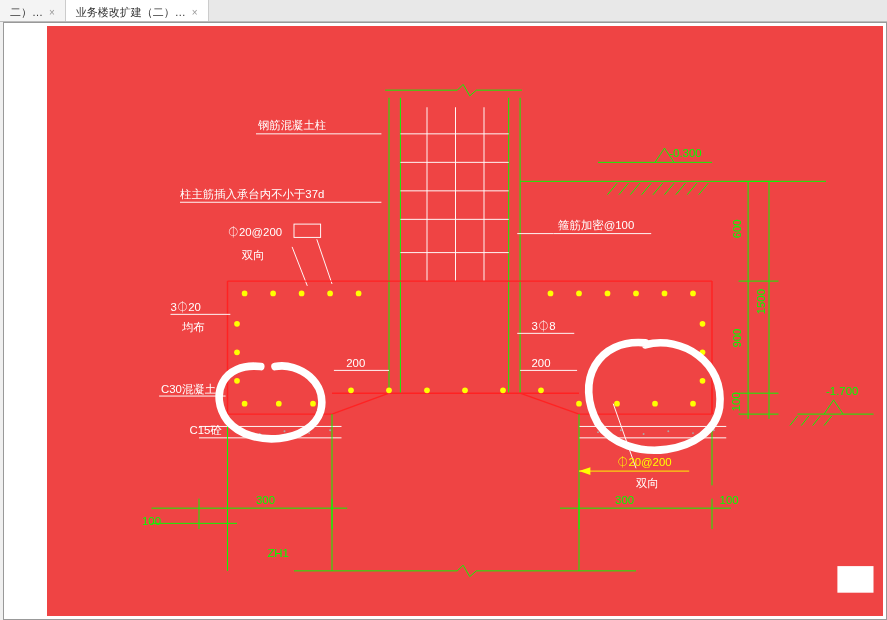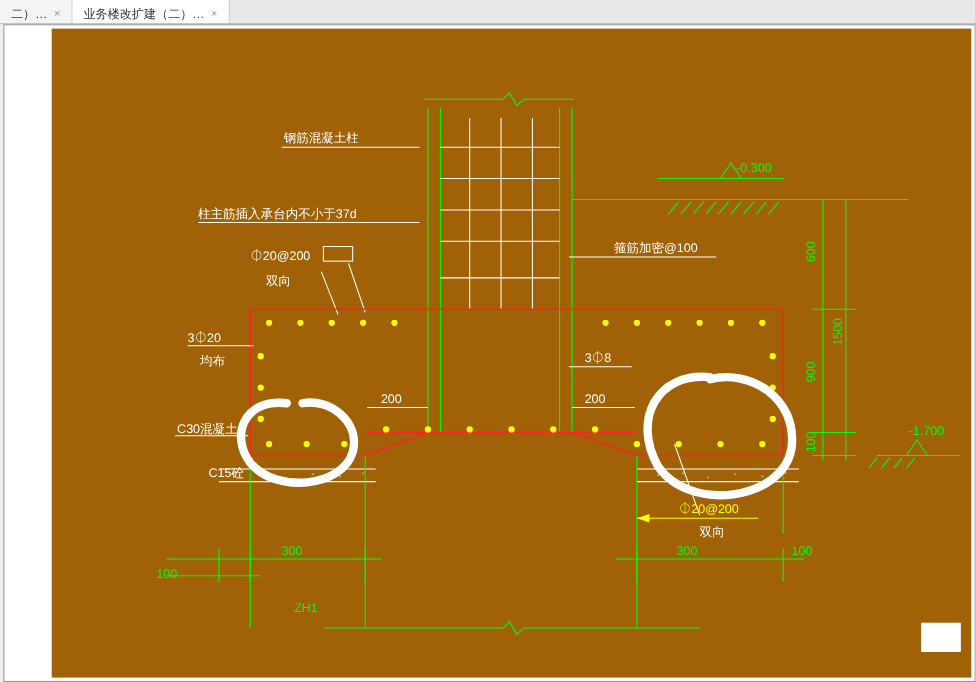--- a/index.html
+++ b/index.html
@@ -41,21 +41,21 @@
     top: 22px;
     left: 3px;
     right: 0;
     bottom: 0;
     background: #fff;
     border: 1px solid #999;
   }
   .canvas {
     position: absolute;
     inset: 3px;
-    background: #a16207;
+    background: #ef4444;
     margin-left: 40px;
   }
   svg { width: 100%; height: 100%; display: block; }
   .dim { stroke: #00ff00; stroke-width: 1; fill: none; }
   .dim-text { fill: #00ff00; font-size: 12px; font-family: "SimSun", Arial, sans-serif; }
   .wht { stroke: #fff; stroke-width: 1; fill: none; }
   .wht-text { fill: #fff; font-size: 12px; font-family: "SimSun", Arial, sans-serif; }
   .yel-text { fill: #ffff00; font-size: 12px; font-family: "SimSun", Arial, sans-serif; }
   .yel { stroke: #ffff00; stroke-width: 1; fill: none; }
   .red { stroke: #ff2222; stroke-width: 1.5; fill: none; }

